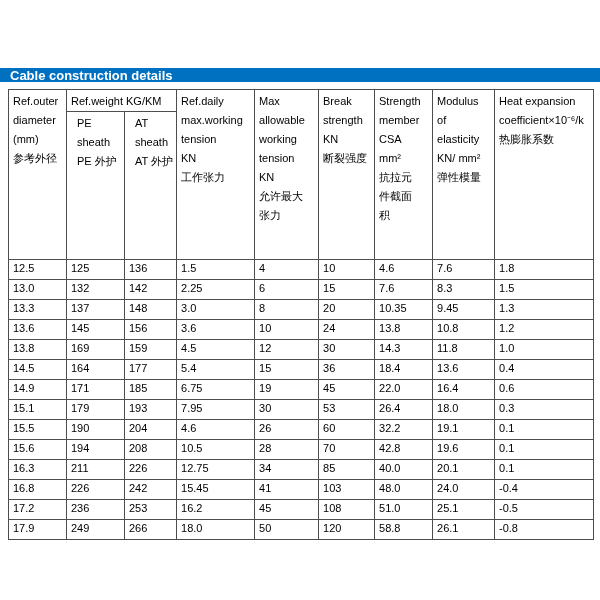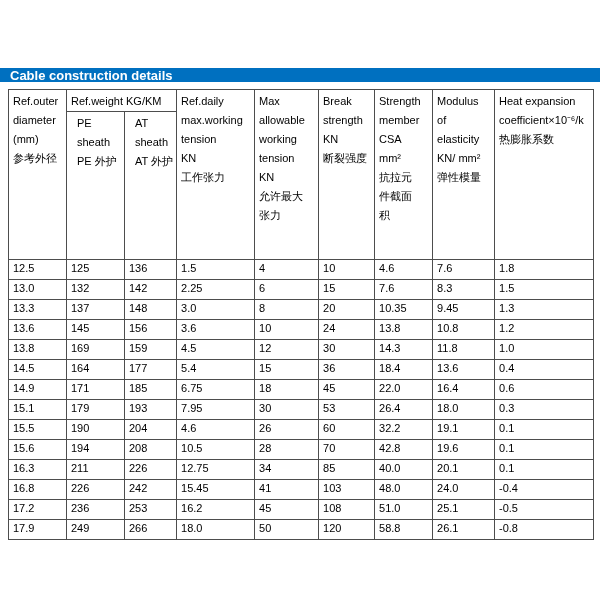--- a/index.html
+++ b/index.html
@@ -183,21 +183,21 @@
         <td>36</td>
         <td>18.4</td>
         <td>13.6</td>
         <td>0.4</td>
       </tr>
       <tr>
         <td>14.9</td>
         <td>171</td>
         <td>185</td>
         <td>6.75</td>
-        <td>18</td>
+        <td>19</td>
         <td>45</td>
         <td>22.0</td>
         <td>16.4</td>
         <td>0.6</td>
       </tr>
       <tr>
         <td>15.1</td>
         <td>179</td>
         <td>193</td>
         <td>7.95</td>

